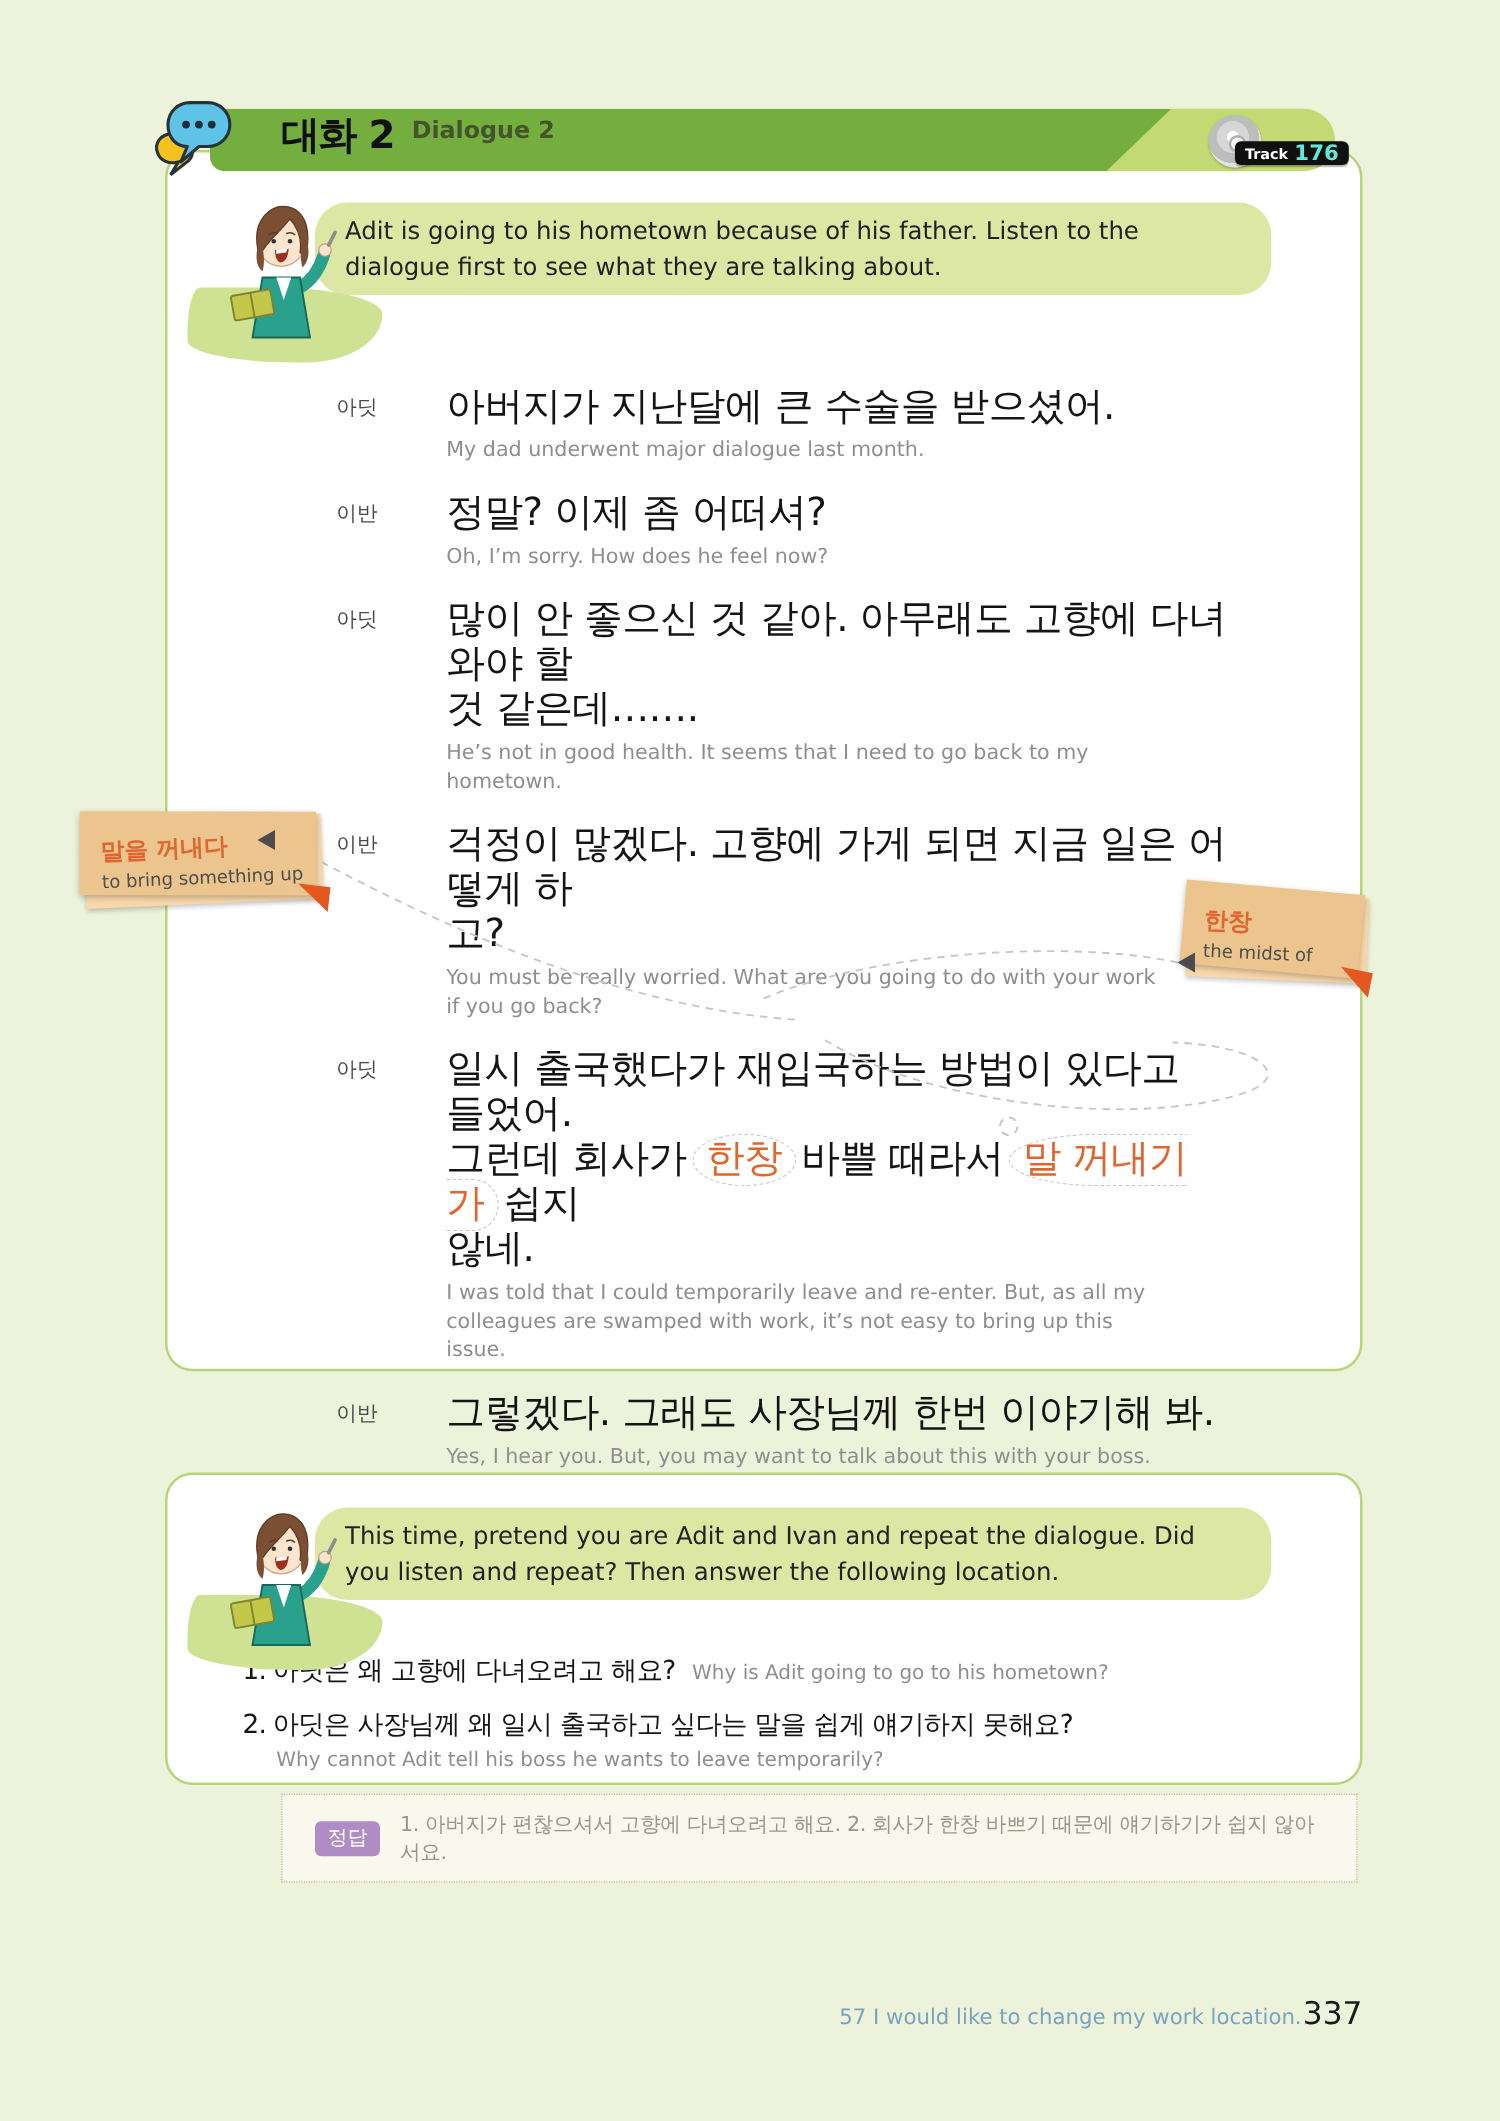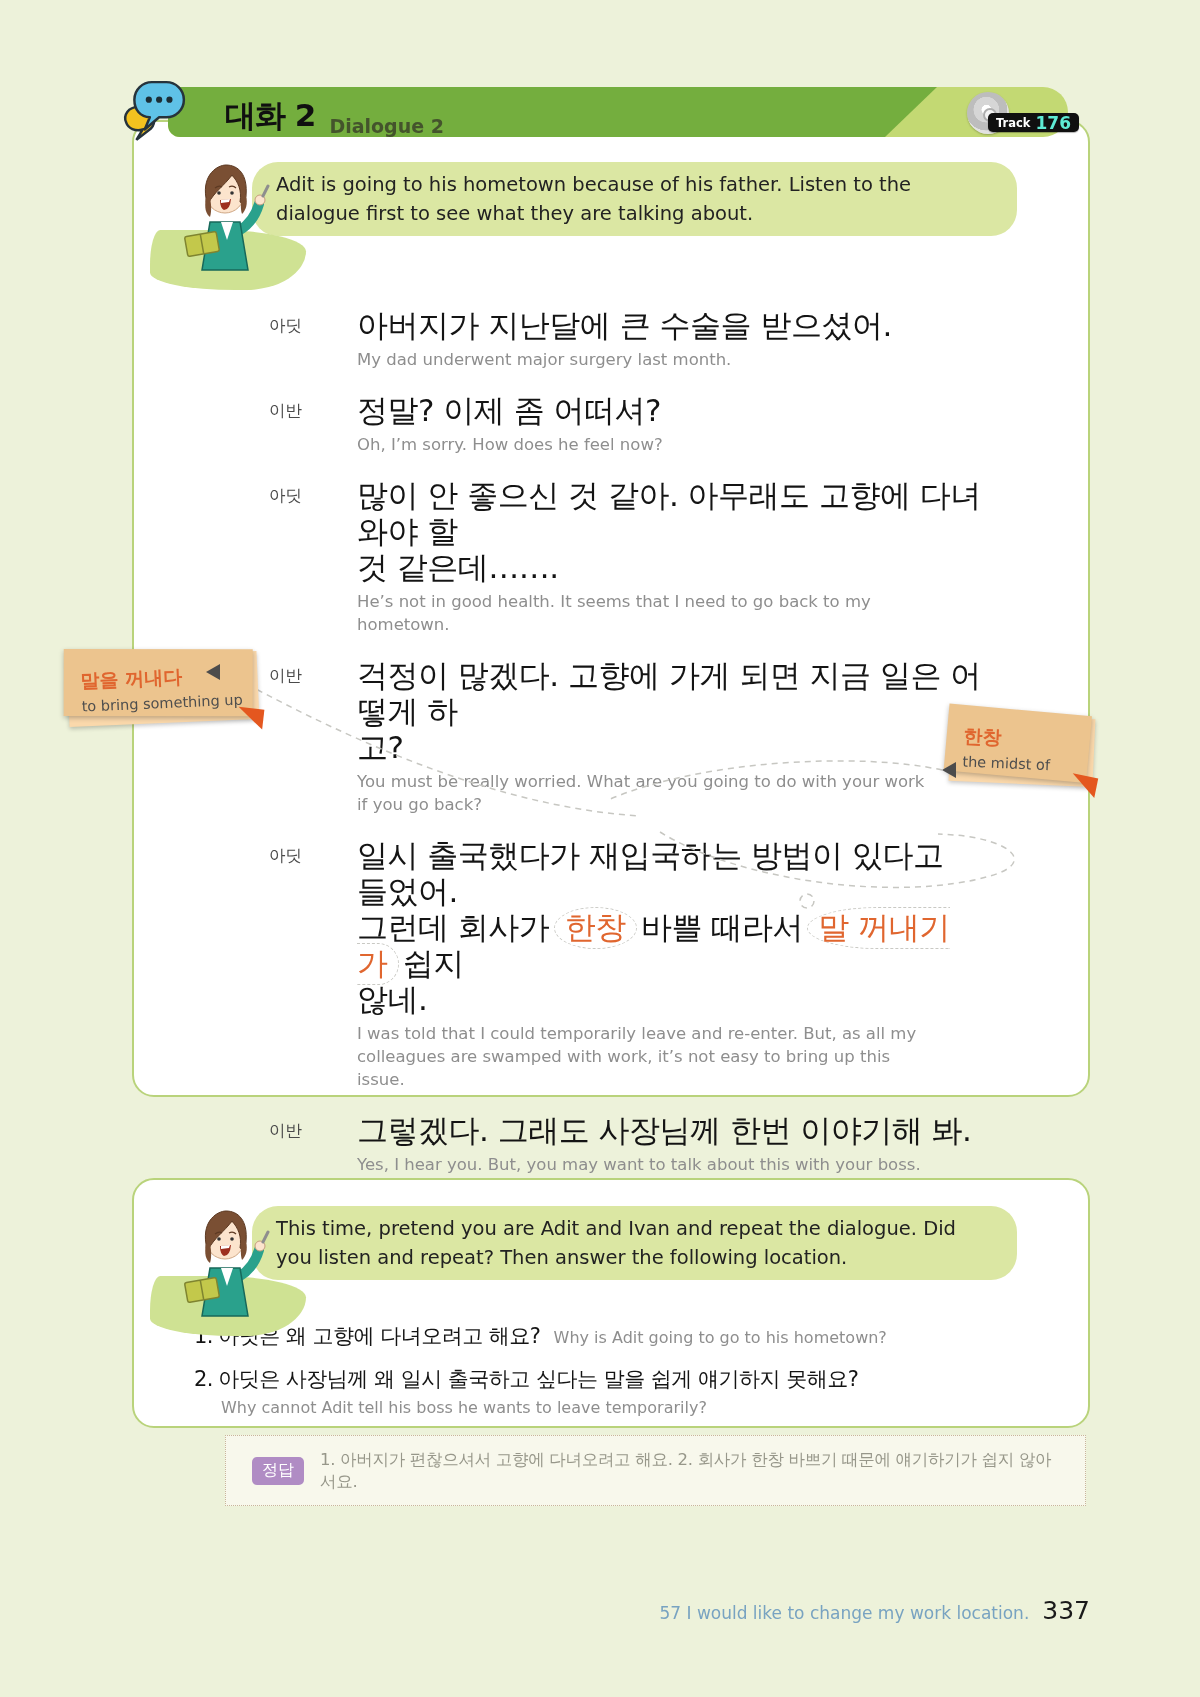--- a/index.html
+++ b/index.html
@@ -4,21 +4,21 @@
 <style>
   html,body{margin:0;padding:0;}
   body{font-family:"DejaVu Sans","Liberation Sans",sans-serif;}
   .page{position:relative;width:1200px;height:1697px;background:#edf2da;overflow:hidden;}
 
   
   .banner{position:absolute;left:168px;top:87px;width:900px;height:50px;z-index:4;}
   .banner-light{position:absolute;left:0;top:0;width:100%;height:100%;background:#c3d973;border-radius:12px 25px 25px 12px;}
   .banner-dark{position:absolute;left:0;top:0;width:769px;height:100%;background:#74ae3e;border-radius:12px 0 0 12px;
     clip-path:polygon(0 0,100% 0,calc(100% - 52px) 100%,0 100%);}
-  .banner-titles{position:absolute;left:57px;top:0;height:100%;display:flex;align-items:flex-end;gap:14px;}
+  .banner-titles{position:absolute;left:57px;top:0;height:100%;display:flex;align-items:flex-start;gap:14px;}
   .title-kr{font-size:31px;font-weight:bold;color:#101010;letter-spacing:-1px;}
   .title-en{font-size:19px;font-weight:bold;color:#44542c;padding-top:6px;}
   .bubble-icon{position:absolute;left:122px;top:78px;z-index:6;}
   .cd{position:absolute;left:967px;top:92px;width:42px;height:42px;border-radius:50%;z-index:5;
     background:radial-gradient(circle at 46% 42%, #ffffff 0 14%, #d6d6d6 15% 38%, #bdbdbd 39% 62%, #e2e2e2 63% 82%, #c9c9c9 83% 100%);
     box-shadow:0 1px 2px rgba(0,0,0,.25);}
   .cd::after{content:"";position:absolute;left:50%;top:50%;width:10px;height:10px;margin:-5px 0 0 -5px;border-radius:50%;
     background:#f4f4f4;border:2px solid #aeaeae;}
   .track-pill{position:absolute;left:988px;top:113px;height:19px;padding:0 8px;background:#101010;border-radius:5px;
     display:flex;align-items:center;gap:5px;z-index:6;box-shadow:0 1px 1px rgba(0,0,0,.3);}
@@ -75,21 +75,21 @@
   .q-en-inline{font-size:16px;color:#8e8e8e;margin-left:8px;}
   .q-en-below{font-size:16px;color:#8e8e8e;margin:5px 0 0 27px;}
 
   
   .answer-box{position:absolute;left:225px;top:1435px;width:861px;height:71px;background:#f8f8ec;
     border:1.5px dotted #c9b59b;box-sizing:border-box;display:flex;align-items:center;padding:0 26px;gap:16px;z-index:2;}
   .answer-badge{background:#b08cc4;color:#ffffff;font-size:16px;padding:3px 10px 4px;border-radius:5px;flex:0 0 auto;}
   .answer-text{font-size:16.5px;color:#97978a;letter-spacing:-0.3px;}
 
   
-  .footer{position:absolute;right:110px;top:1596px;display:flex;align-items:baseline;gap:13px;z-index:2;}
+  .footer{position:absolute;right:110px;top:1596px;display:flex;align-items:baseline;gap:1px;z-index:2;}
   .footer-chapter{font-size:17px;color:#78a3c1;}
   .footer-page{font-size:25px;color:#1a1a1a;}
 </style>
 </head>
 <body>
 
 <svg width="0" height="0" style="position:absolute">
   <defs>
     <g id="avatar-fig">
       <path d="M60,68 C70,62 76,52 79,42" stroke="#2aa18c" stroke-width="10" fill="none" stroke-linecap="round"></path>
@@ -159,21 +159,21 @@
         </svg>
     </div>
     <div class="intro-bubble">Adit is going to his hometown because of his father. Listen to the dialogue first to see what they are talking about.</div>
 
     <div class="dialogue">
 
       <div class="turn">
         <div class="speaker">아딧</div>
         <div class="lines">
           <div class="kr">아버지가 지난달에 큰 수술을 받으셨어.</div>
-          <div class="en">My dad underwent major surgery last month.</div>
+          <div class="en">My dad underwent major dialogue last month.</div>
         </div>
       </div>
 
       <div class="turn">
         <div class="speaker">이반</div>
         <div class="lines">
           <div class="kr">정말? 이제 좀 어떠셔?</div>
           <div class="en">Oh, I’m sorry. How does he feel now?</div>
         </div>
       </div>

